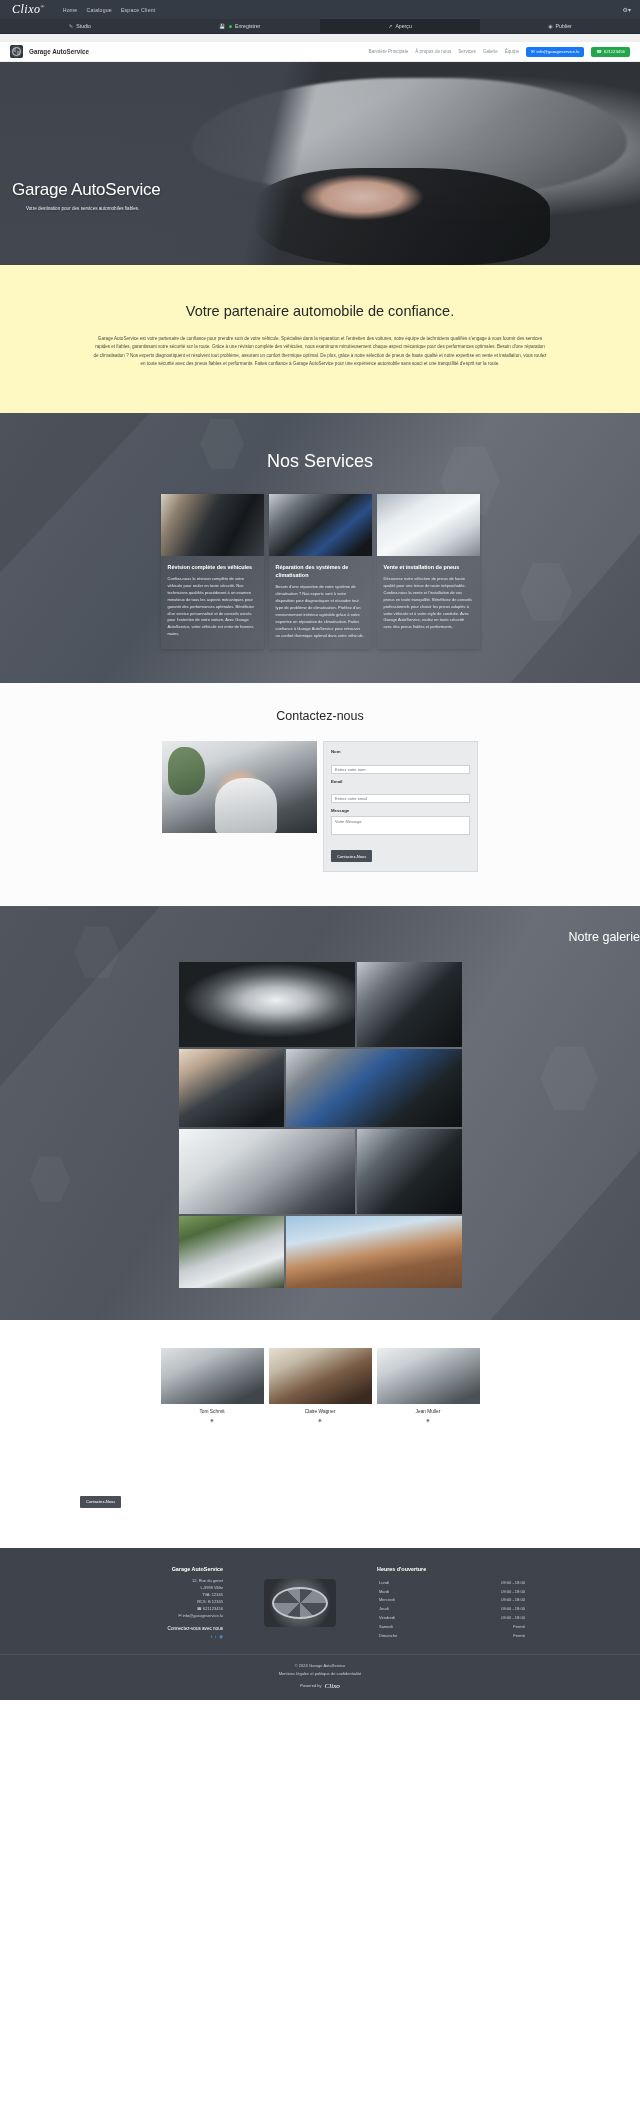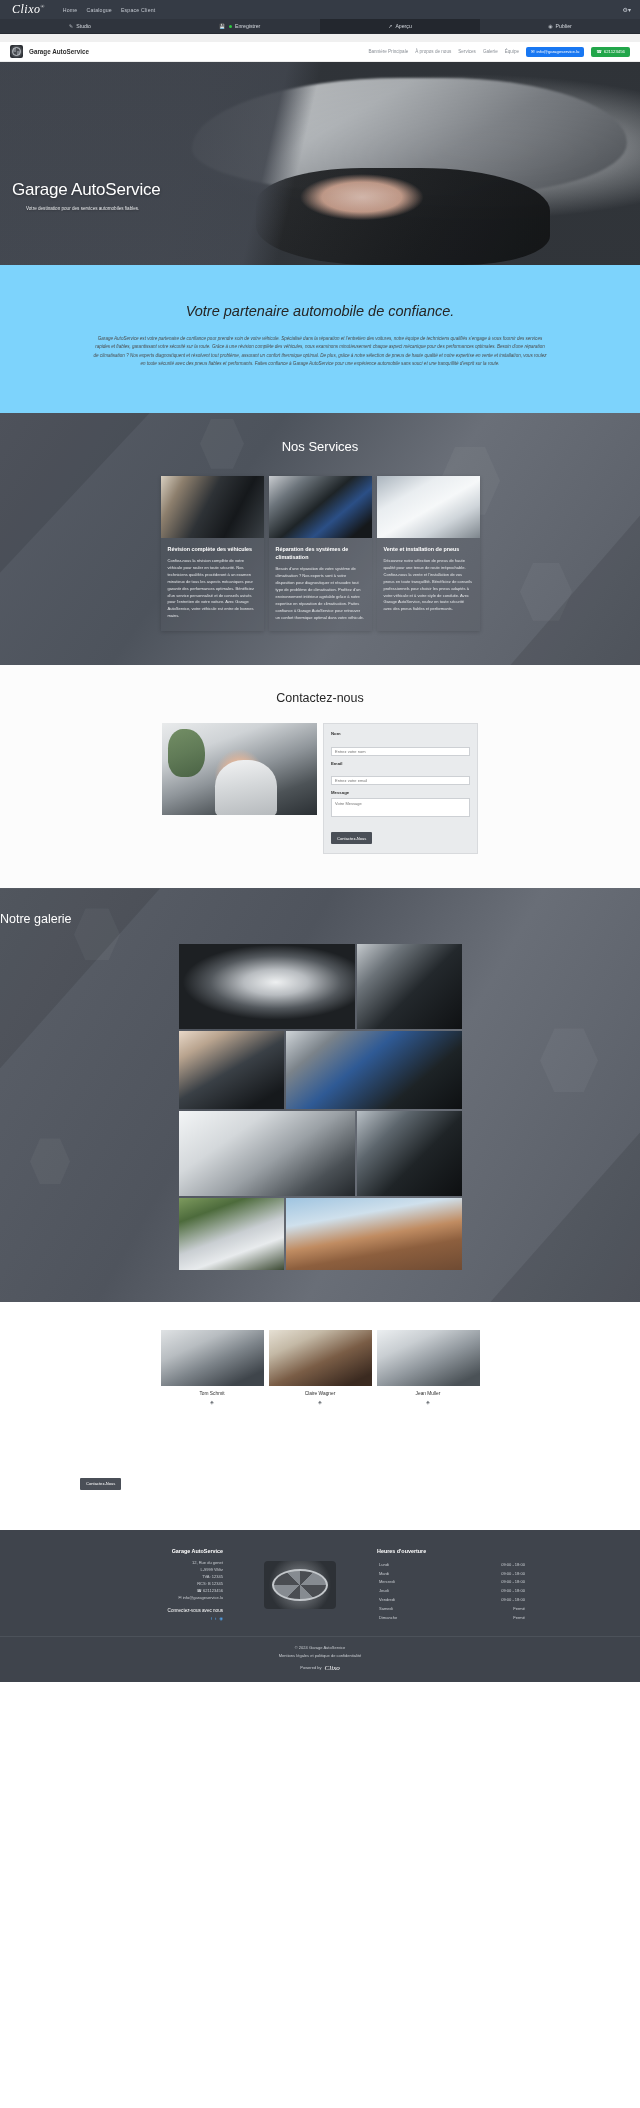--- a/index.html
+++ b/index.html
@@ -192,24 +192,23 @@
   .hero-sub {
     color: #e8eaec;
     font-size: 4.6px;
     margin-top: 6px;
     margin-left: 14px;
     text-shadow: 0 1px 2px rgba(0,0,0,.3);
   }
 
   
   .about {
-    background: #7dd3fc;
+    background: #fef9c3;
     padding: 38px 0 44px;
     text-align: center;
-    font-style: italic;
   }
   .about h2 {
     font-size: 14.5px;
     font-weight: 400;
     color: #262626;
     margin-bottom: 16px;
   }
   .about p {
     max-width: 454px;
     margin: 0 auto;
@@ -233,23 +232,24 @@
   }
   .tri-deco {
     position: absolute;
     background: rgba(0,0,0,.10);
   }
   .services h2 {
     position: relative;
     z-index: 2;
     text-align: center;
     color: #fff;
-    font-size: 13px;
+    font-size: 18px;
     font-weight: 400;
     margin-bottom: 22px;
+    margin-top: 12px;
   }
   .cards {
     position: relative;
     z-index: 2;
     display: flex;
     justify-content: center;
     gap: 5px;
     padding: 0 80px;
   }
   .card {
@@ -378,21 +378,21 @@
   
   .gallery {
     position: relative;
     background: linear-gradient(120deg, #5b6069 0%, #4f545d 38%, #696e77 62%, #565b64 100%);
     padding: 24px 0 32px;
     overflow: hidden;
   }
   .gallery h2 {
     position: relative;
     z-index: 2;
-    text-align: left;
+    text-align: right;
     color: #fff;
     font-size: 12.5px;
     font-weight: 400;
     margin-bottom: 18px;
   }
   .grid {
     position: relative;
     z-index: 2;
     width: 283px;
     margin: 0 auto;

